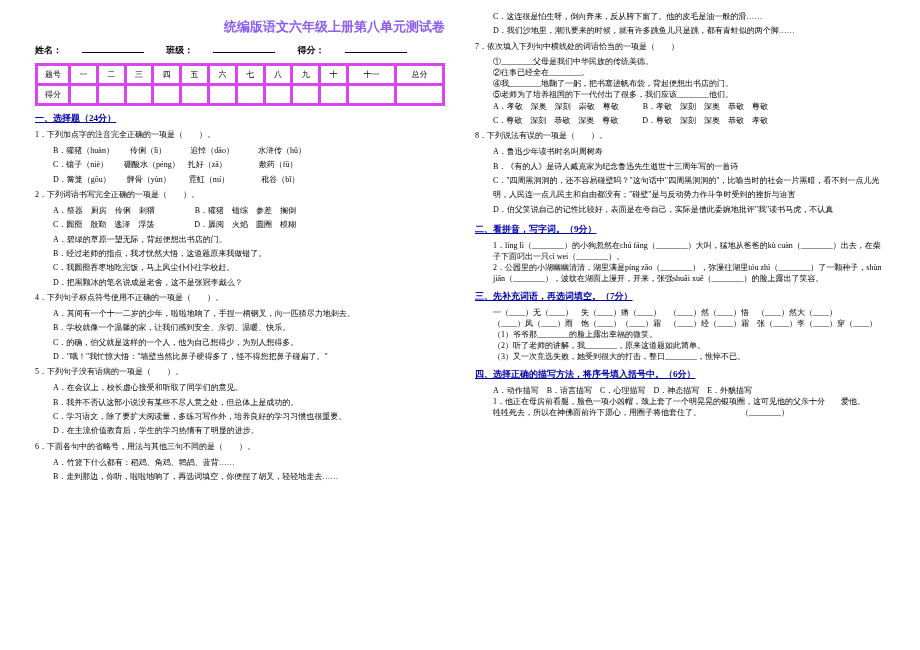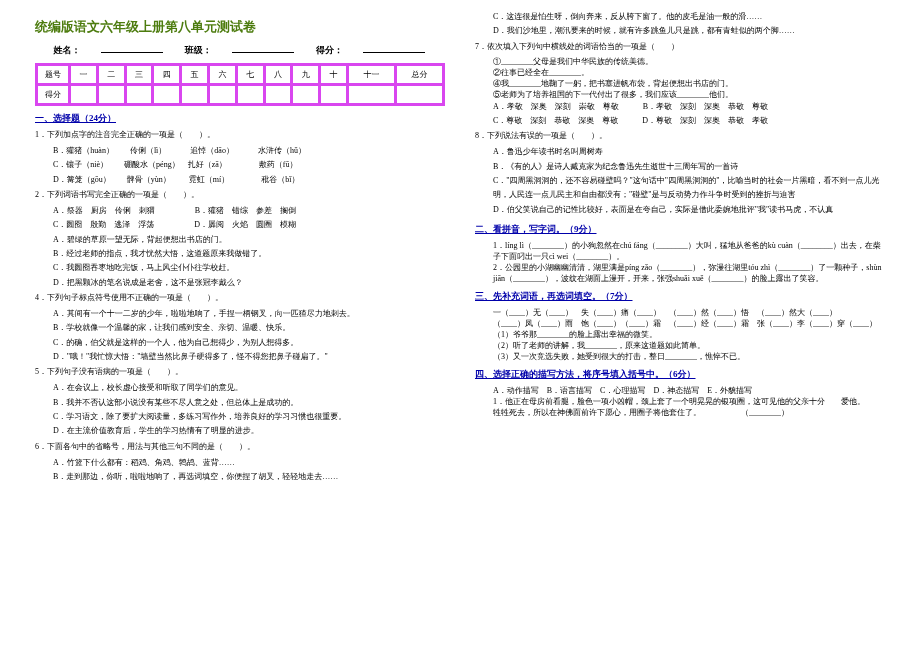--- a/index.html
+++ b/index.html
@@ -1,19 +1,19 @@
 <!DOCTYPE html>
 <html><head>
 <meta charset="utf-8">
 <style>
 body{margin:0;padding:0;font-family:"SimSun","宋体",serif;font-size:8px;background:#fff;color:#000}
 .page{width:920px;height:650px;display:flex;padding:10px 20px;box-sizing:border-box}
 .col{width:50%;padding:0 15px;box-sizing:border-box}
-.title{text-align:left;color:#4d7c0f;font-weight:bold;font-size:13px;margin:8px 0}
-.info{text-align:right;font-size:9px;margin:6px 0}
+.title{text-align:right;color:#8b5cf6;font-weight:bold;font-size:13px;margin:8px 0}
+.info{text-align:left;font-size:9px;margin:6px 0}
 .info span{display:inline-block;margin:0 20px;border-bottom:1px solid #000;min-width:60px;text-align:left;padding-left:2px}
 table.score{border-collapse:collapse;width:100%;margin:6px 0}
 table.score td,table.score th{border:3px solid #d946ef;padding:3px 0;text-align:center;font-size:8px;font-weight:normal}
 table.score th{width:30px}
 .sec{color:#00a;font-weight:bold;margin:6px 0 4px 0;font-size:9px;text-decoration:underline}
 .q{margin:2px 0;line-height:1.6}
 .sub{padding-left:18px}
 .opt{padding-left:18px;line-height:1.8}
 </style>
 </head>

